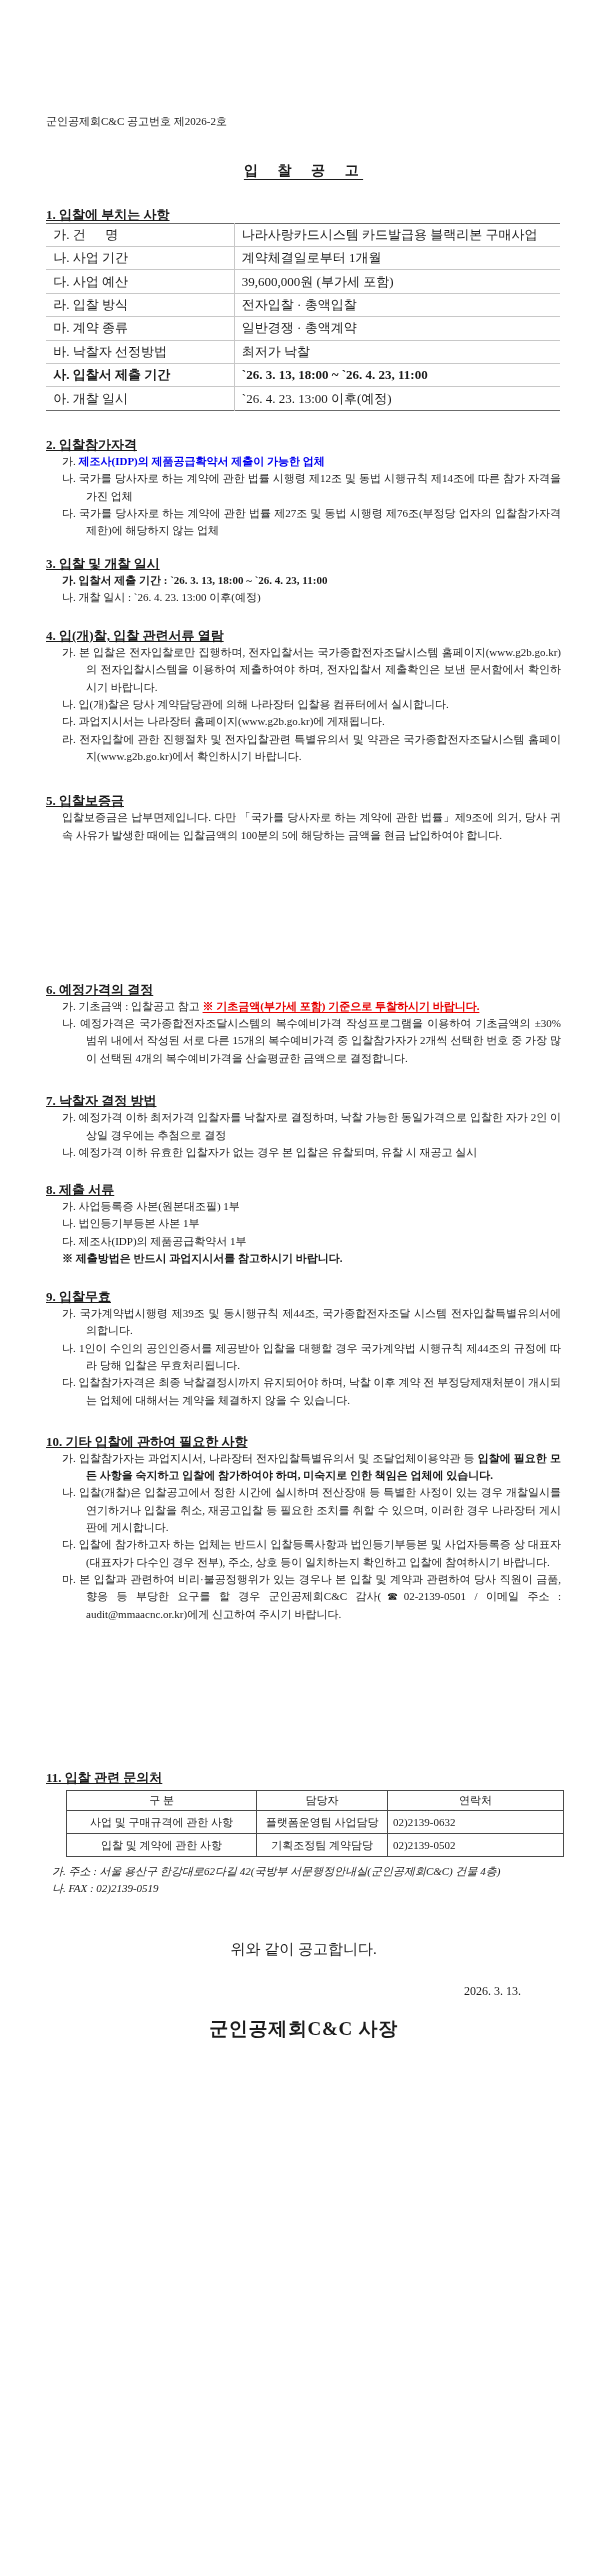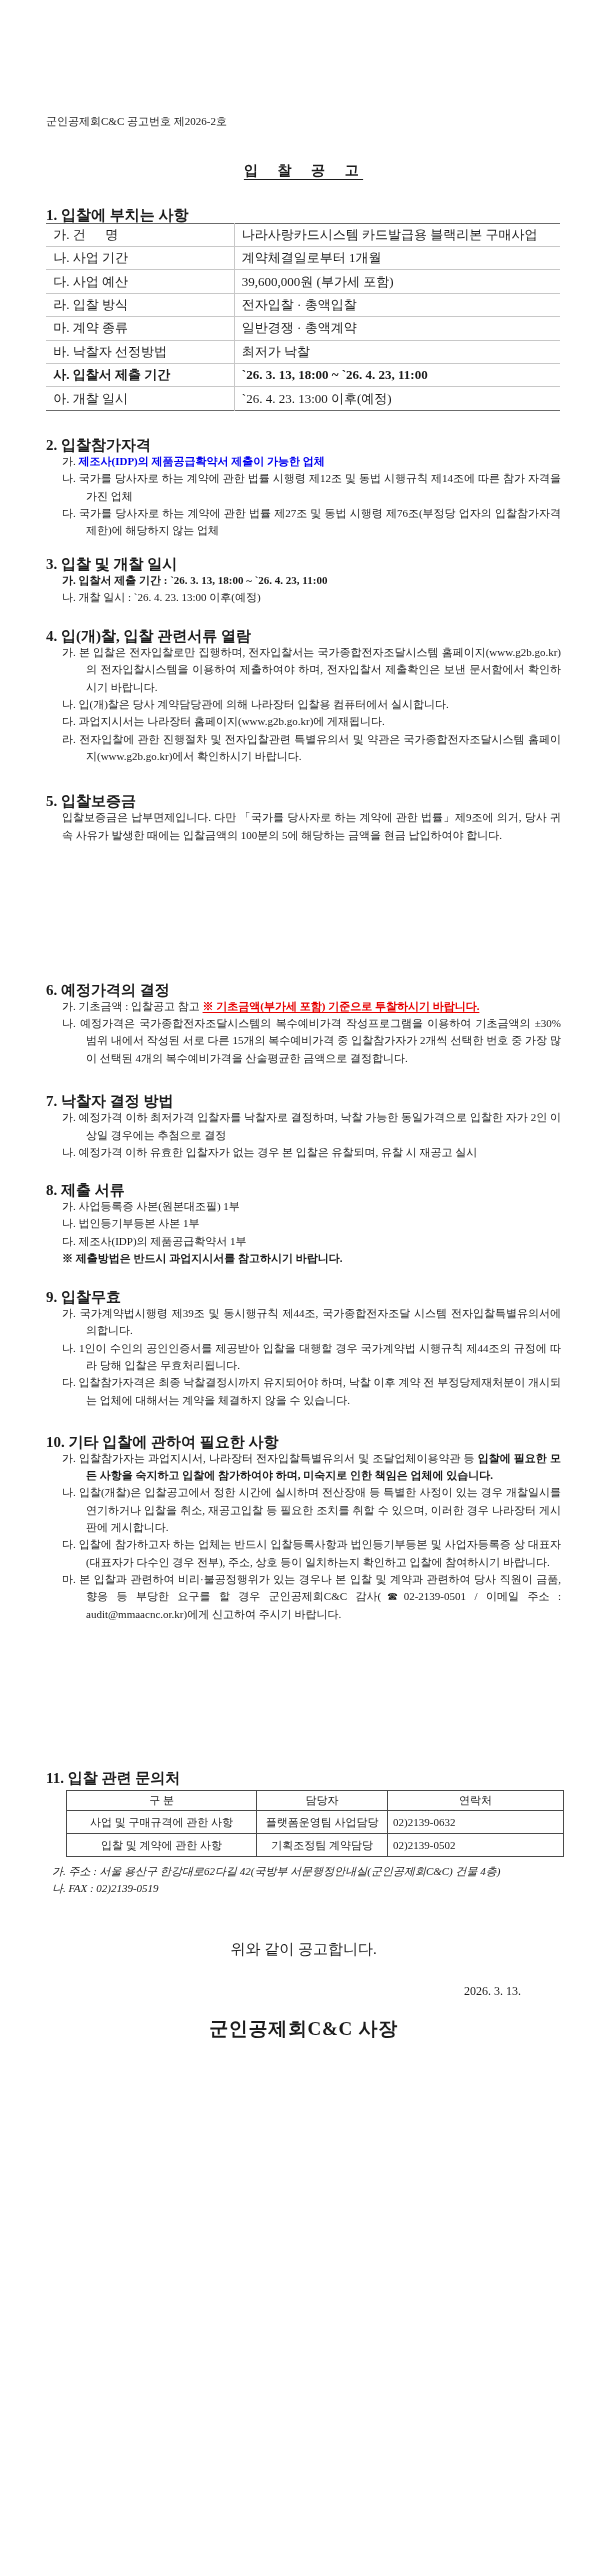--- a/index.html
+++ b/index.html
@@ -29,22 +29,23 @@
     font-size:14px;
     font-weight:bold;
     letter-spacing:4.4px;
     word-spacing:7.3px;
     line-height:22px;
     text-decoration:underline;
     text-underline-offset:3.7px;
   }
   .sec-title{
     font-weight:bold;
-    font-size:15px;
+    font-size:13px;
     line-height:16px;
+    text-decoration:underline;
   }
   .item{
     margin-left:16px;
     padding-left:24px;
     text-indent:-24px;
     text-align:justify;
     font-size:11px;
     line-height:17.3px;
   }
   .plain{

